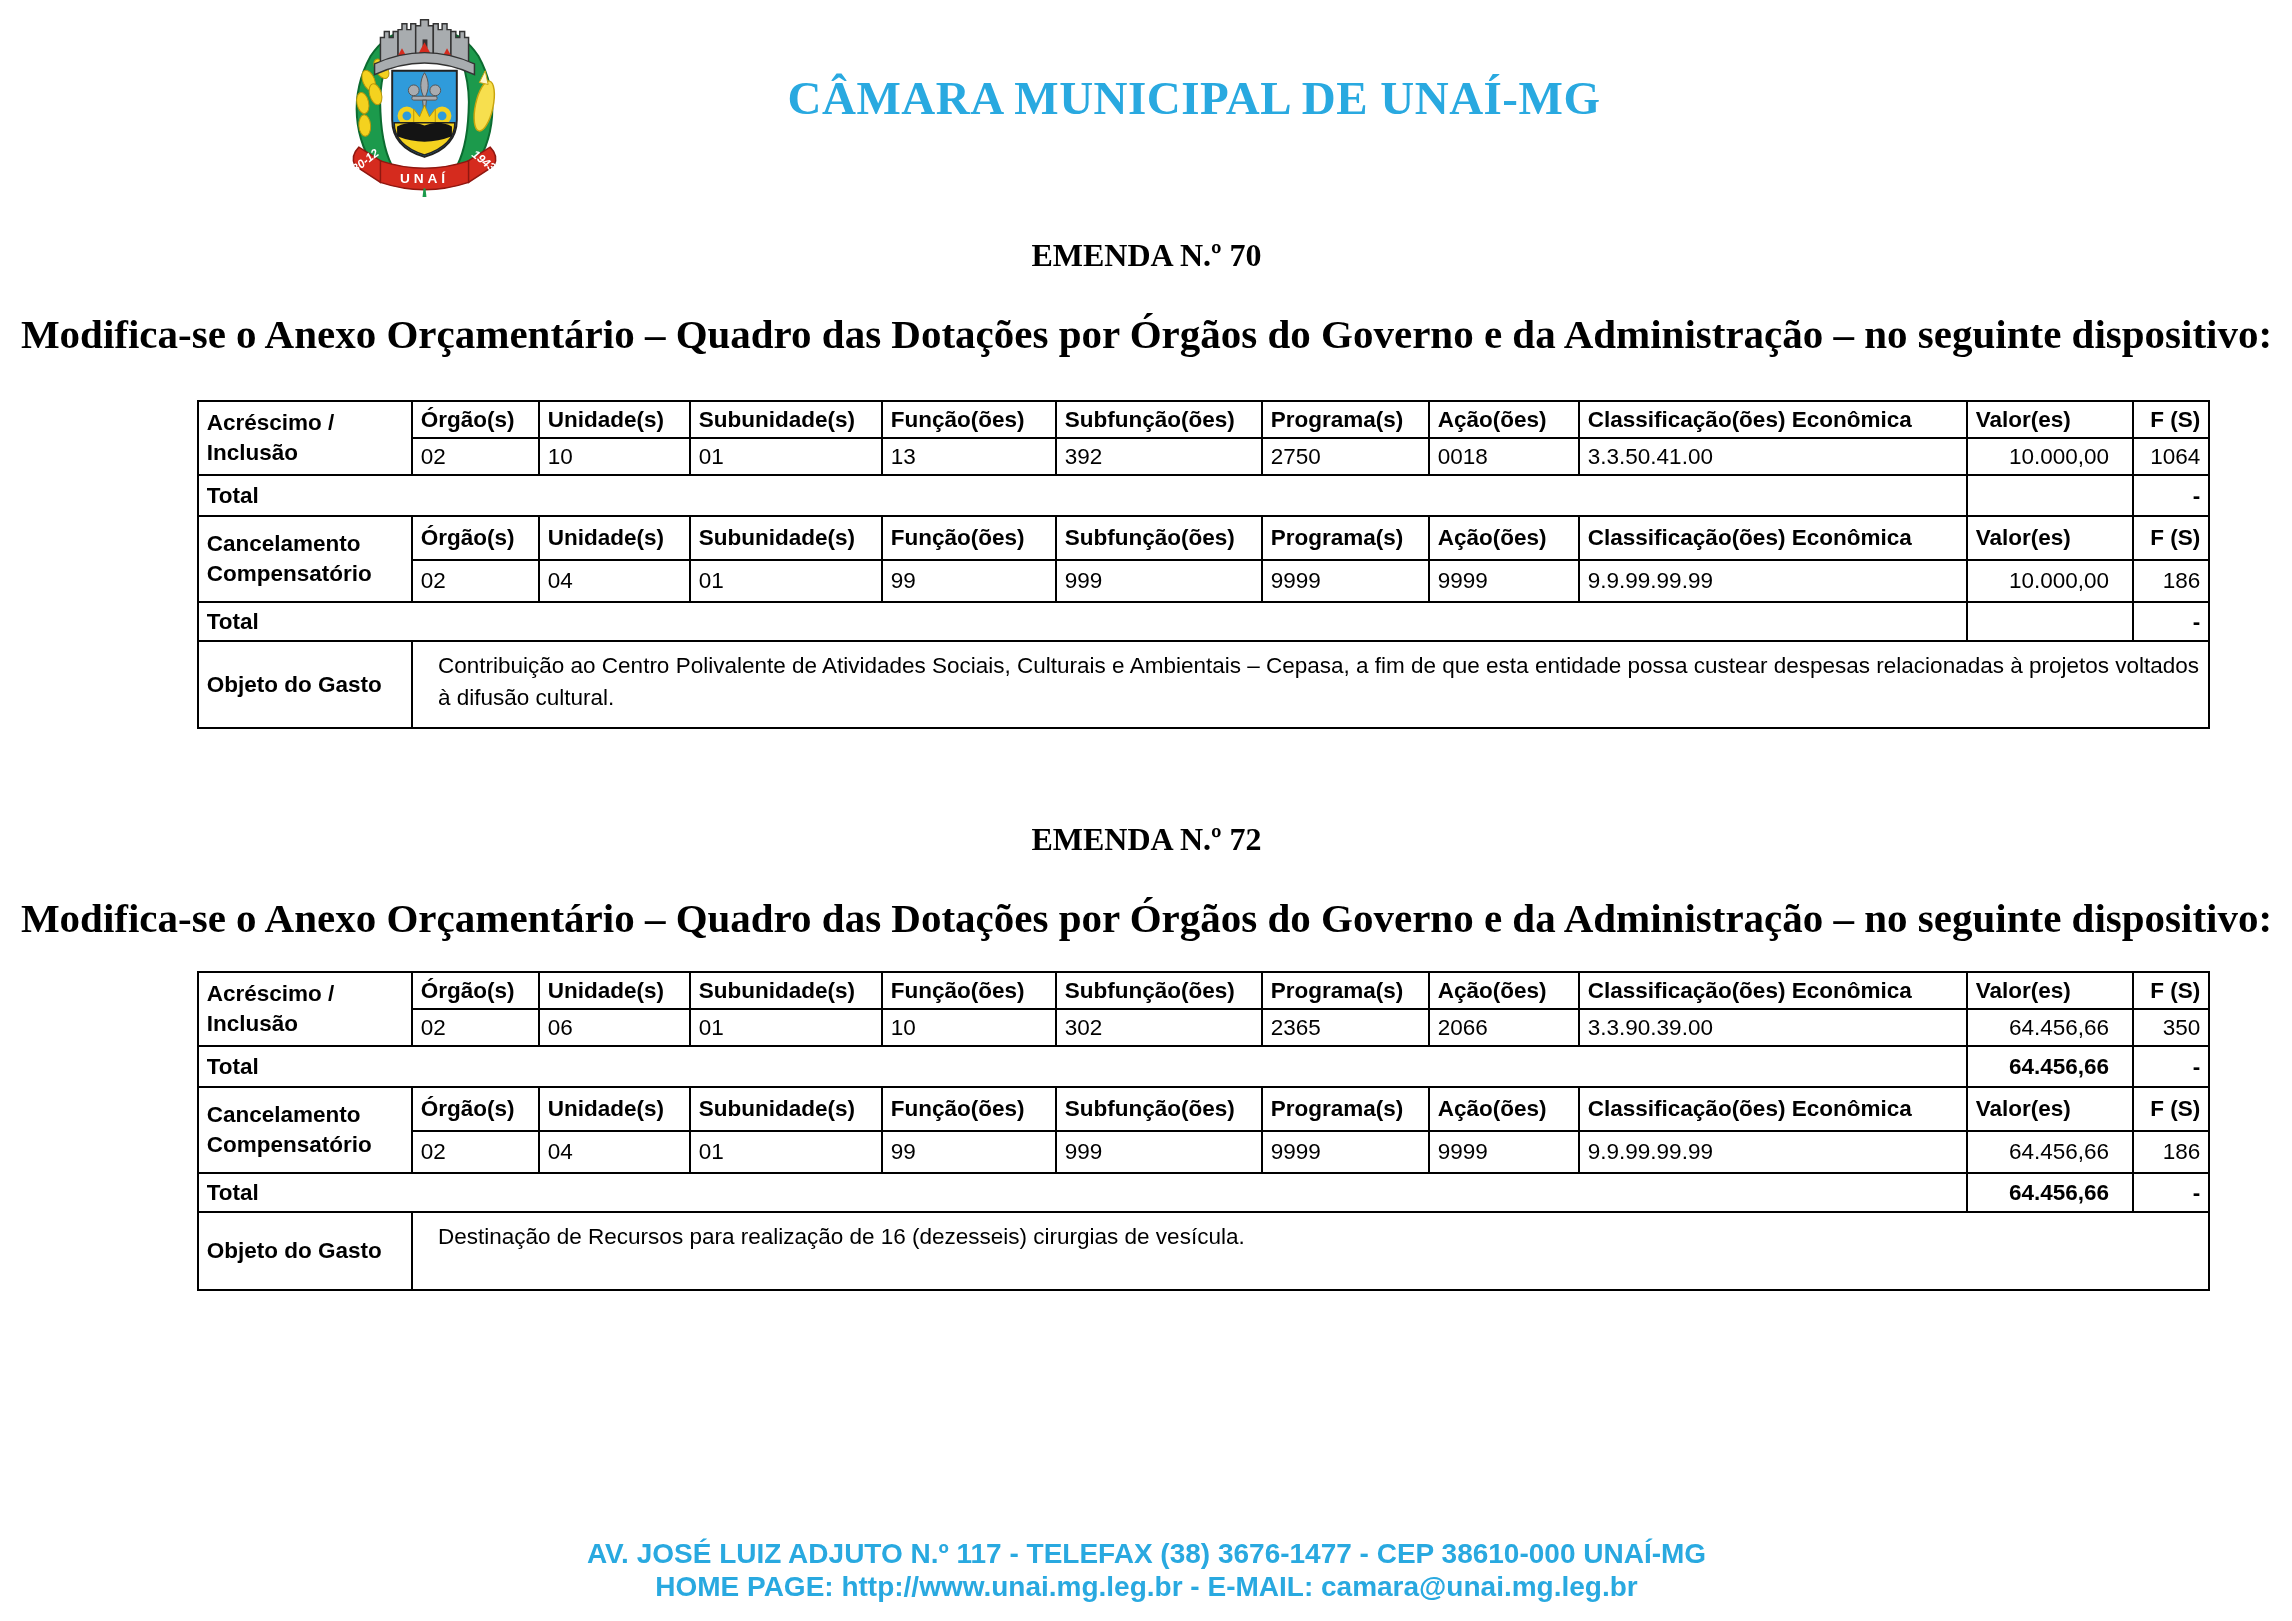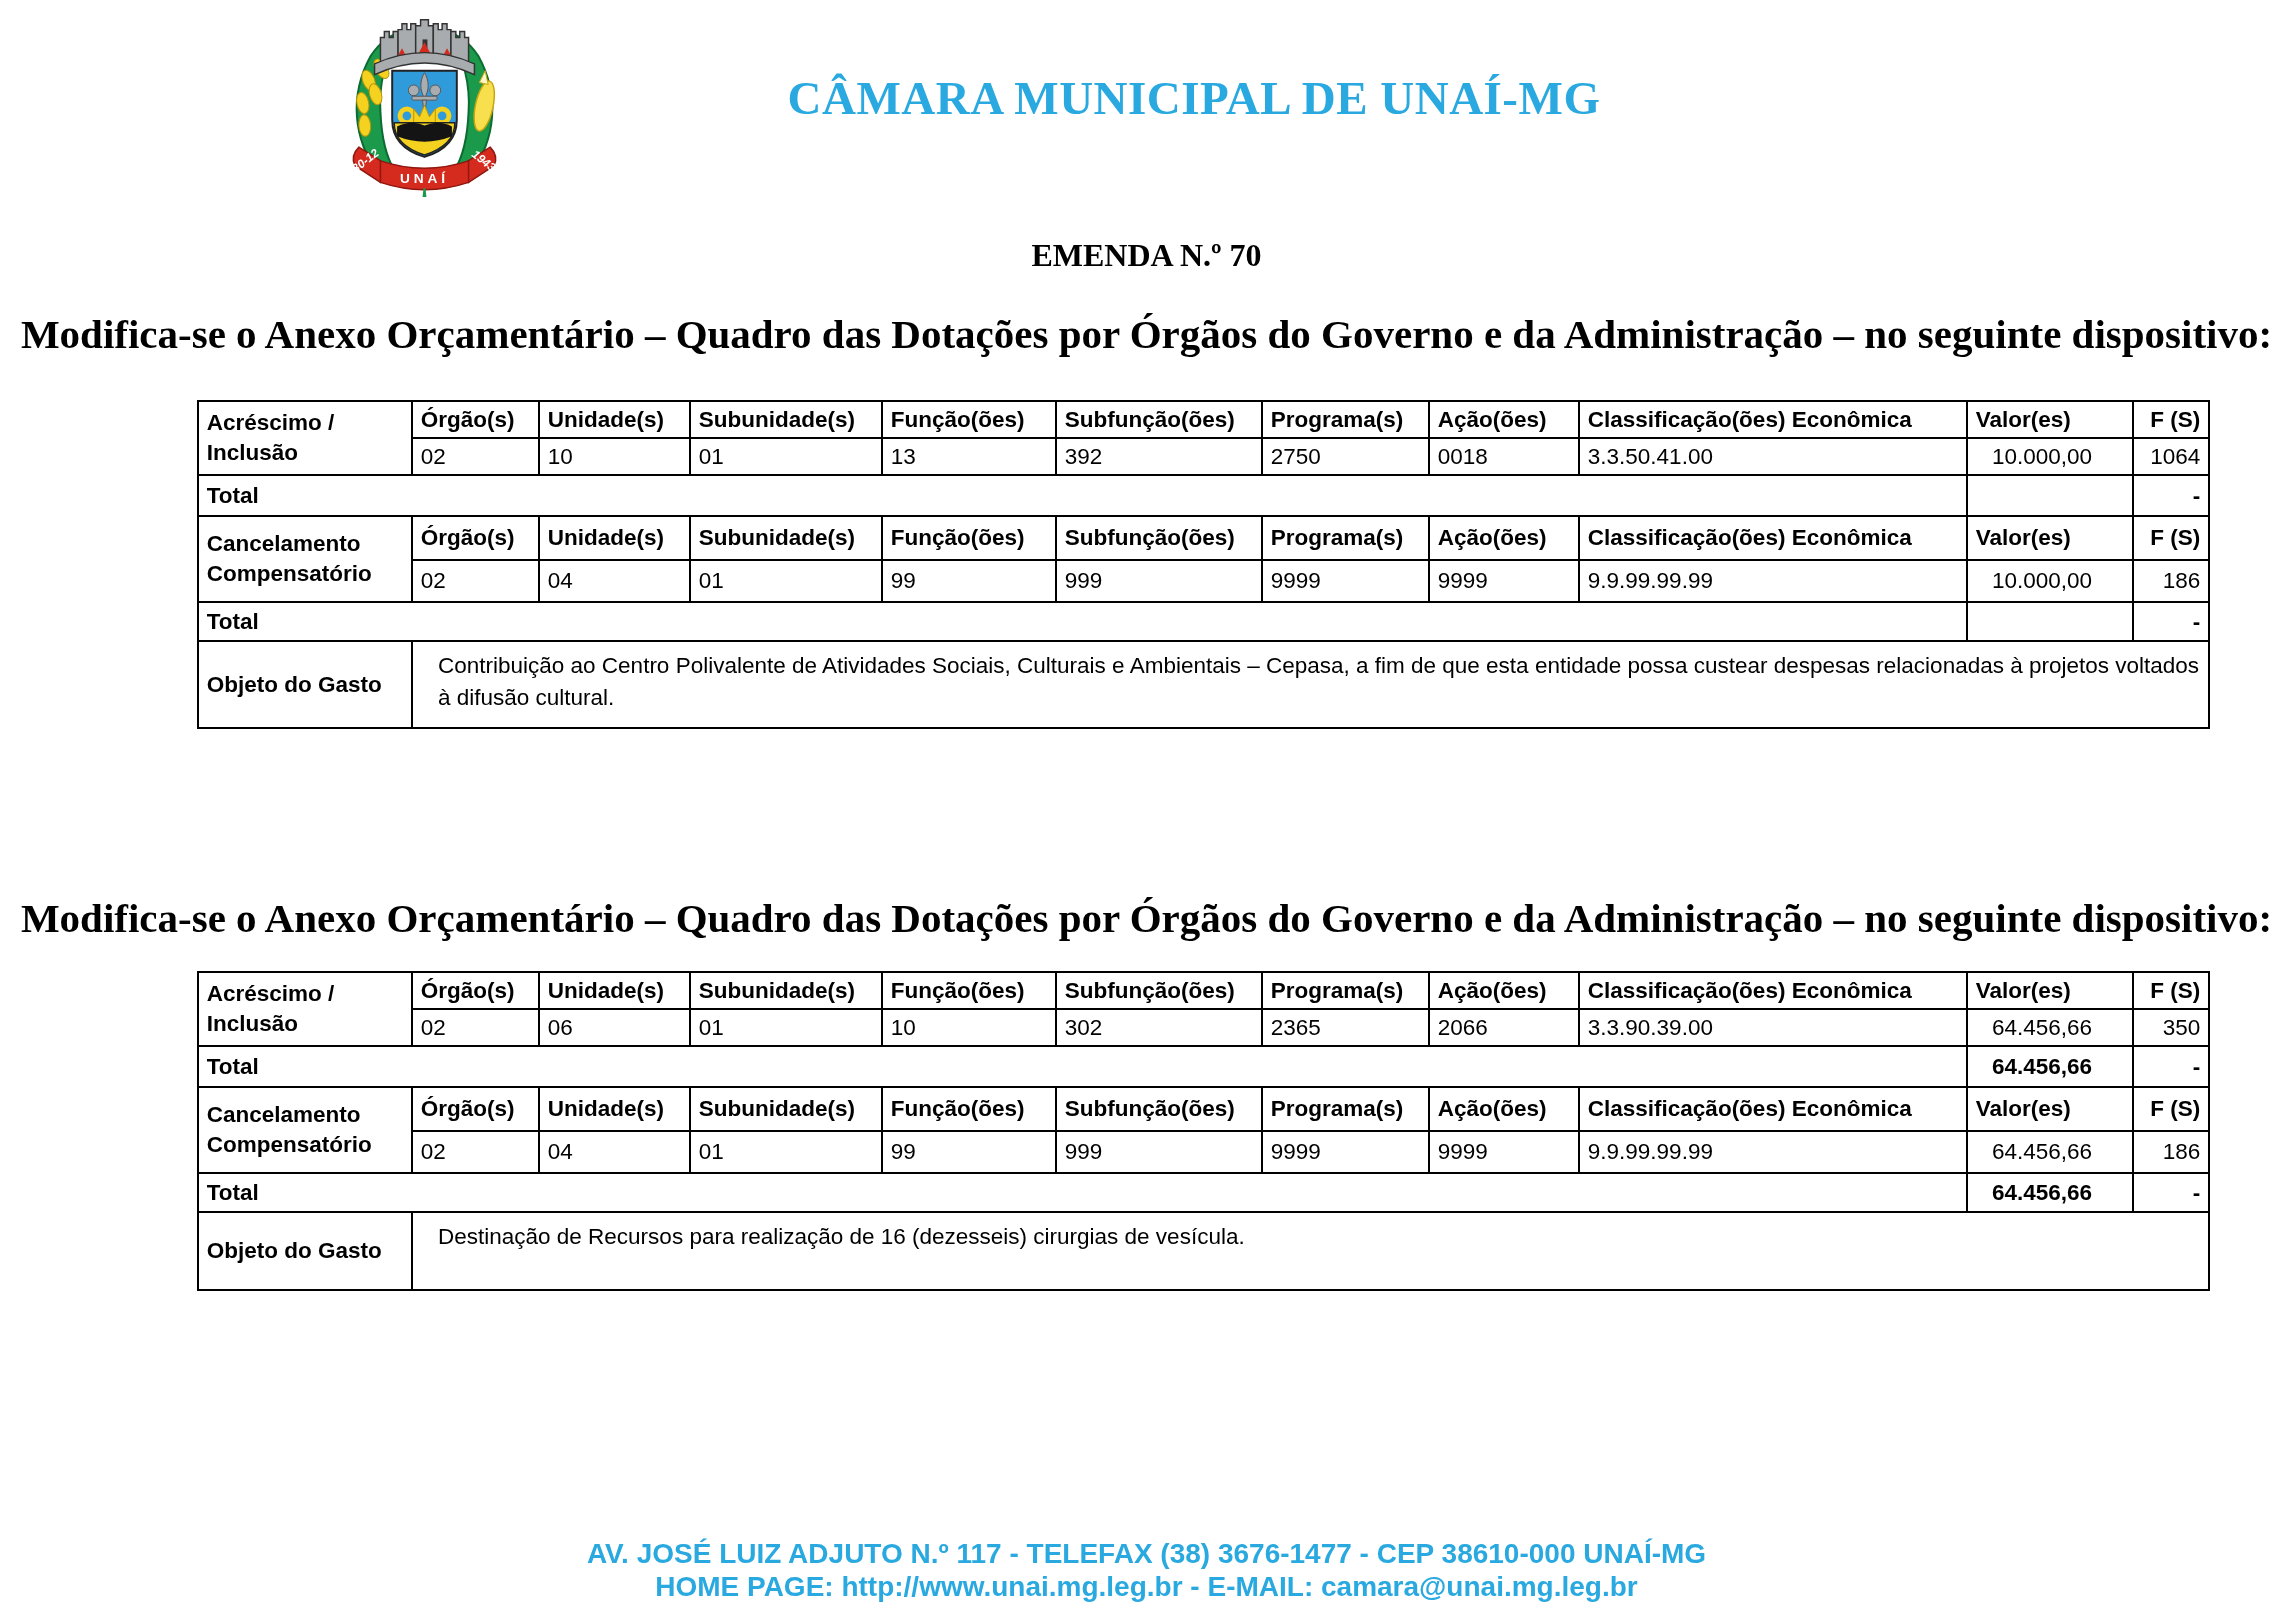--- a/index.html
+++ b/index.html
@@ -25,21 +25,21 @@
   .i70 { top:310px; } .i72 { top:894px; }
   .etable {
     position:absolute; left:197px; width:2011px;
     border-collapse:collapse; table-layout:fixed;
     font-family:"Liberation Sans", sans-serif; font-size:22.5px; color:#000;
   }
   .t70 { top:400px; } .t72 { top:971px; }
   .etable td { border:2px solid #000; padding:2px 7.8px; vertical-align:middle; overflow:hidden; }
   td.h { font-weight:bold; white-space:nowrap; }
   td.label { font-weight:bold; line-height:1.32; }
-  td.num { text-align:left; padding-right:5.9px;padding-left:24px; }
+  td.num { text-align:center; padding-right:5.9px;padding-left:24px; }
   td.ctr { text-align:right; }
   td.b { font-weight:bold; }
   tr.r-head td { height:37px; }
   tr.r-val td { height:37px; }
   tr.r-total td { height:41px; }
   tr.r-head2 td { height:44px; }
   tr.r-val2 td { height:42px; }
   tr.r-total2 td { height:39px; }
   tr.r-obj1 td { height:87px; }
   tr.r-obj2 td { height:78px; }
@@ -206,20 +206,21 @@
       <td class="num b"></td>
       <td class="ctr b">-</td>
     </tr>
     <tr class="r-obj1">
       <td class="label objlabel">Objeto do Gasto</td>
       <td class="objtext" colspan="10">Contribuição ao Centro Polivalente de Atividades Sociais, Culturais e Ambientais – Cepasa, a fim de que esta entidade possa custear despesas relacionadas à projetos voltados à difusão cultural.</td>
     </tr>
   </tbody>
     </table>
 
+  <div class="emenda-heading h72">EMENDA N.º 72</div>
   <div class="emenda-intro i72">Modifica-se o Anexo Orçamentário – Quadro das Dotações por Órgãos do Governo e da Administração – no seguinte dispositivo:</div>
 
   <table class="etable t72">
     <colgroup>
       <col style="width:214px">
         <col style="width:127px">
         <col style="width:151px">
         <col style="width:192px">
       <col style="width:174px">
         <col style="width:206px">

